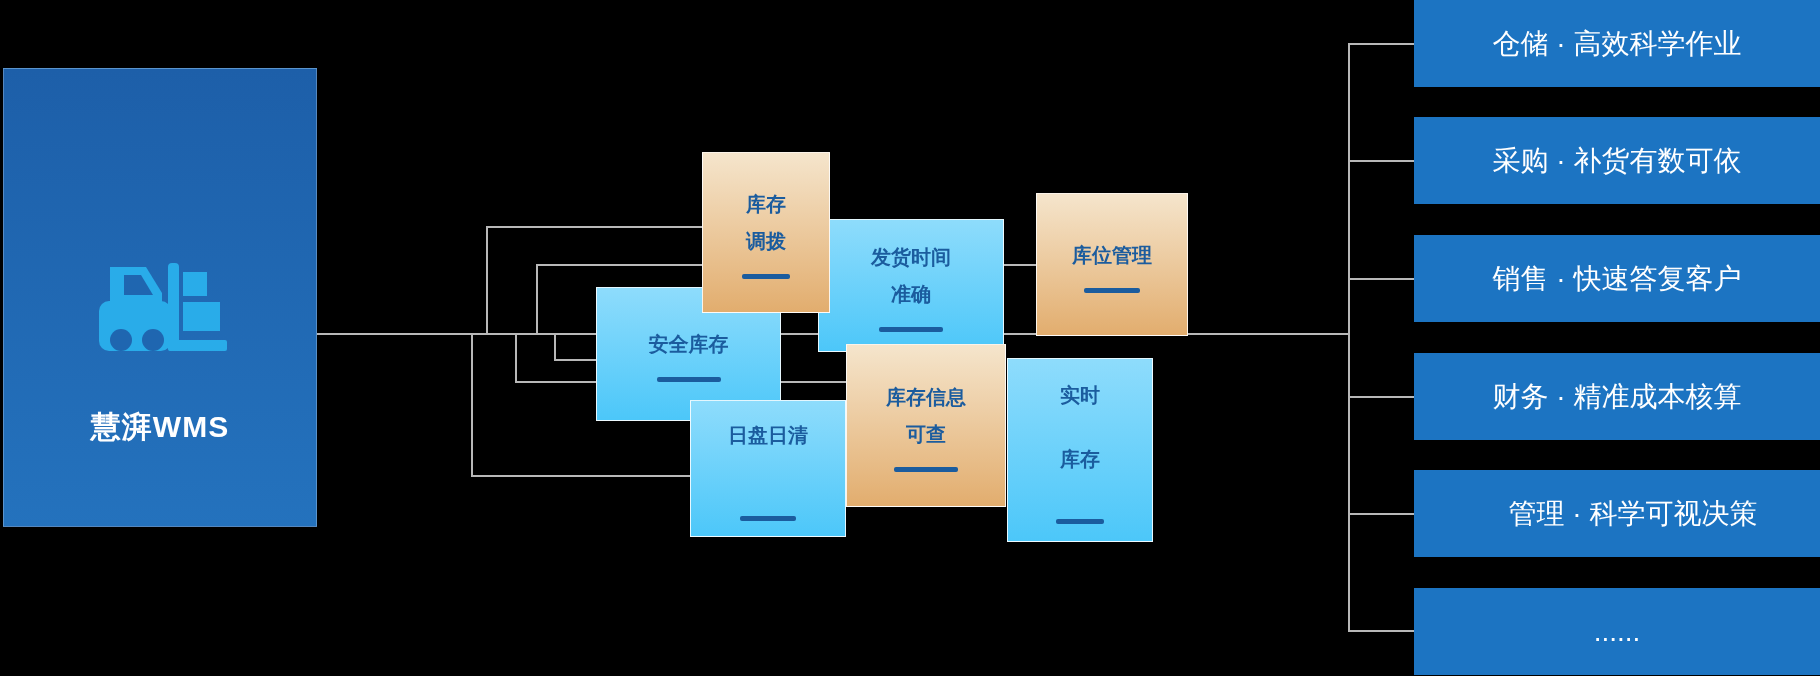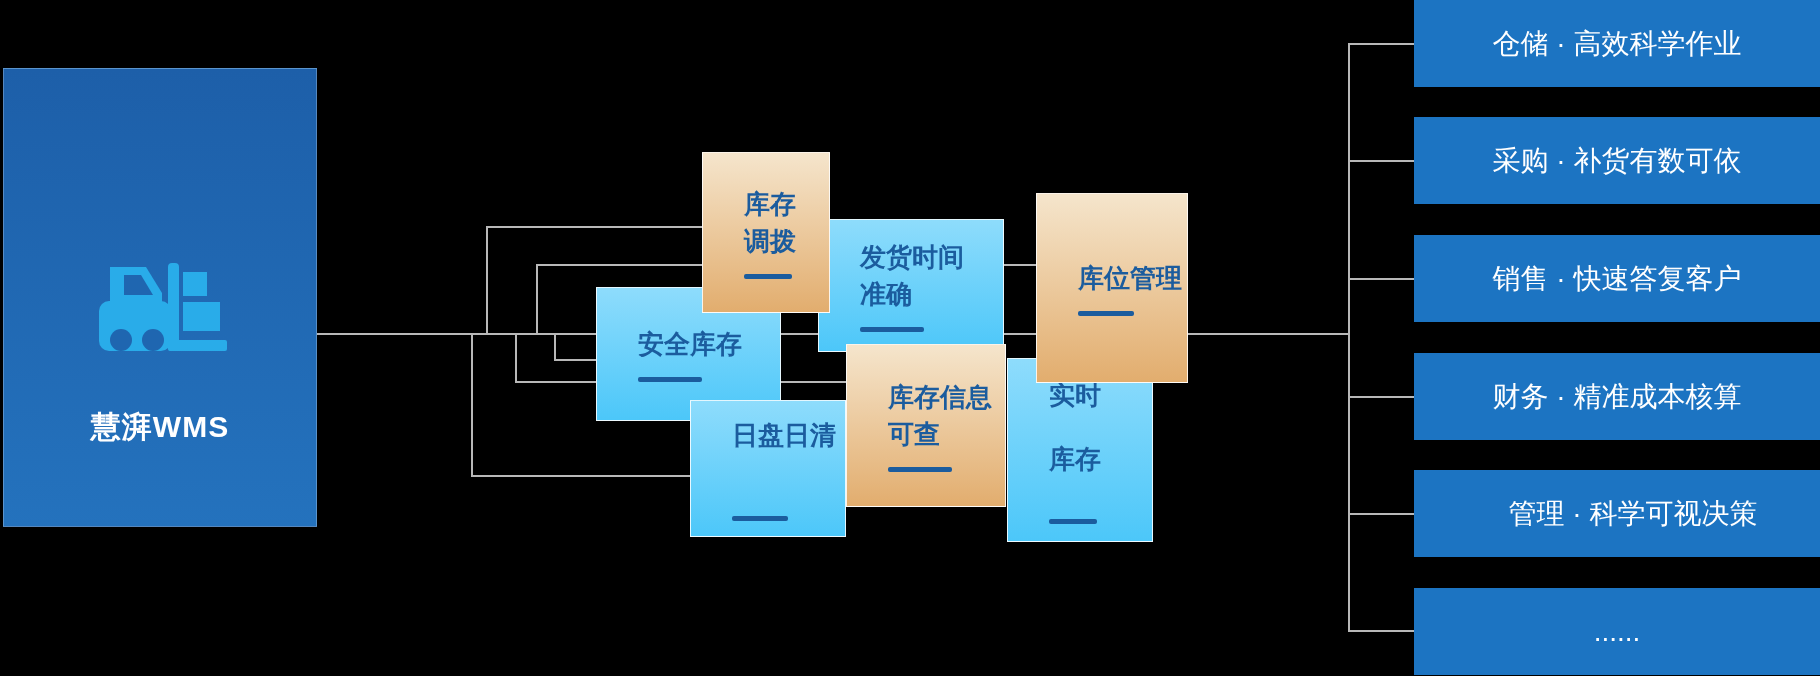--- a/index.html
+++ b/index.html
@@ -14,37 +14,37 @@
   
   .source-box{position:absolute;left:3px;top:68px;width:314px;height:459px;z-index:2;
               background:linear-gradient(180deg,#1d5fa9 0%,#2472bd 100%);
               border:1px solid rgba(255,255,255,0.25);box-sizing:border-box;
               display:flex;flex-direction:column;align-items:center;}
   .source-icon{margin-top:190px;width:133px;height:100px;}
   .source-label{margin-top:48px;color:#fff;font-size:30px;font-weight:bold;letter-spacing:1px;}
 
   
   .feature-box{position:absolute;box-sizing:border-box;border:1px solid rgba(255,255,255,0.85);
-               display:flex;flex-direction:column;align-items:flex-start;justify-content:center;
-               color:#1b5c9e;font-size:26px;font-weight:bold;line-height:37px;text-align:center;padding-left:41px;}
+               display:flex;flex-direction:column;align-items:center;justify-content:center;
+               color:#1b5c9e;font-size:20px;font-weight:bold;line-height:37px;text-align:center;}
   .feature-box .dash{height:5px;border-radius:2px;background:#1b5c9e;margin-top:14px;}
   .dash-w64{width:64px;}
   .dash-w48{width:48px;}
   .dash-w56{width:56px;}
   .tan{background:linear-gradient(180deg,#f5e5cc 0%,#e2ad6e 100%);z-index:4;}
   .blu{background:linear-gradient(180deg,#8edcfc 0%,#4cc7f9 100%);z-index:2;}
   .blu-top{z-index:3;gap:48px;}
 
   .pos-transfer {left:702px; top:152px; width:128px; height:161px;}
   .pos-delivery {left:818px; top:219px; width:186px; height:133px;}
   .pos-safety   {left:596px; top:287px; width:185px; height:134px;}
   .pos-daily    {left:690px; top:400px; width:156px; height:137px;}
   .pos-info     {left:846px; top:344px; width:160px; height:163px;}
   .pos-realtime {left:1007px;top:358px; width:146px; height:184px;gap:27px;}
-  .pos-location {left:1036px;top:193px; width:152px; height:190px;}
+  .pos-location {left:1036px;top:193px; width:152px; height:143px;}
 
   
   .benefit-bar{position:absolute;left:1414px;width:406px;height:87px;background:#1c74c2;z-index:2;
                display:flex;align-items:center;justify-content:center;
                color:#ffffff;font-size:28px;}
   .pos-b0{top:0;} .pos-b1{top:117px;} .pos-b2{top:235px;}
   .pos-b3{top:353px;} .pos-b4{top:470px;padding-left:16px;} .pos-b5{top:588px;}
 </style>
 </head>
 <body>

